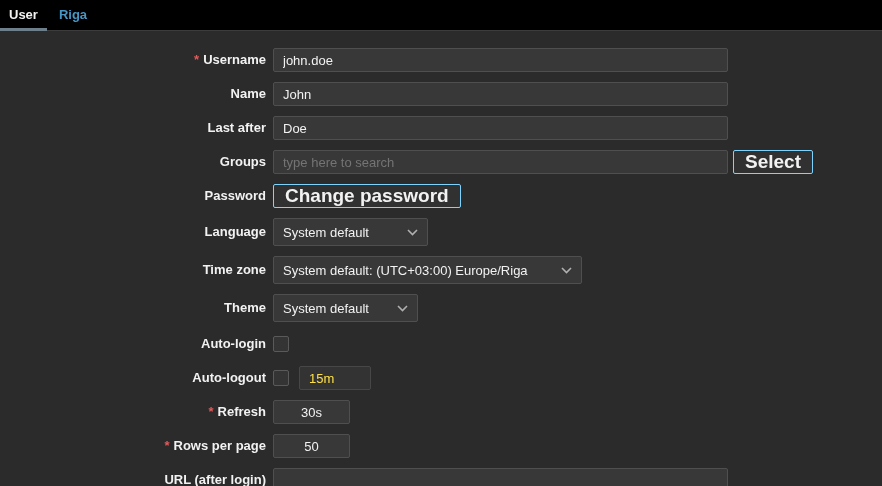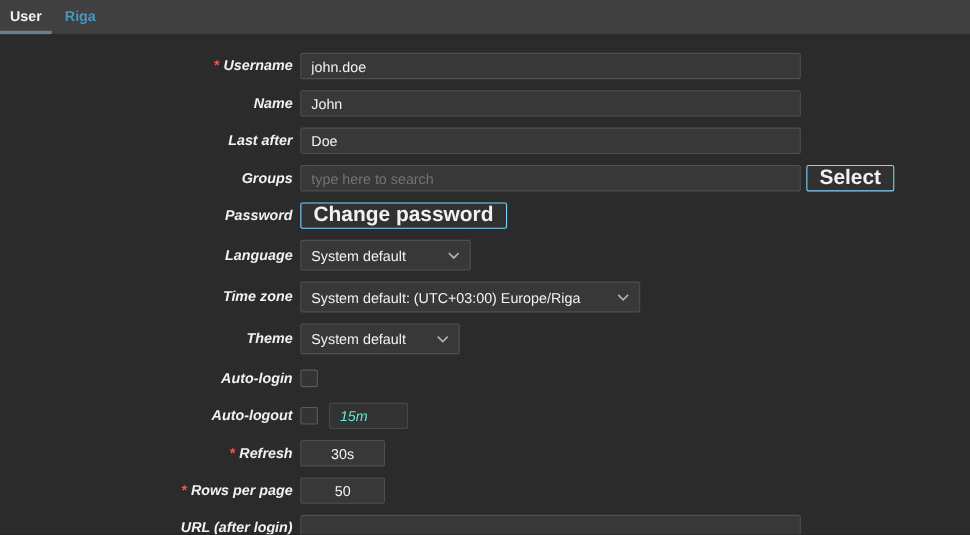--- a/index.html
+++ b/index.html
@@ -13,21 +13,21 @@
     overflow: hidden;
     position: relative;
   }
   
   .tabbar {
     display: flex;
     align-items: flex-end;
     height: 31px;
     border-bottom: 1px solid #3c3c3c;
     padding-left: 0;
-    background: #404040;
+    background: #000000;
   }
   .tab {
     display: inline-block;
     padding: 0 9px;
     height: 30px;
     line-height: 27px;
     font-weight: bold;
     color: #4796c4;
     cursor: pointer;
     border-bottom: 3px solid transparent;
@@ -47,21 +47,20 @@
     margin-bottom: 10px;
   }
   .label {
     width: 266px;
     text-align: right;
     font-weight: bold;
     color: #f2f2f2;
     flex-shrink: 0;
     line-height: 24px;
     white-space: nowrap;
-    font-style: italic;
   }
   .req {
     color: #e45959;
     margin-right: 4px;
     font-weight: bold;
   }
   .field {
     margin-left: 7px;
     display: flex;
     align-items: center;
@@ -72,24 +71,23 @@
     border: 1px solid #4f4f4f;
     border-radius: 2px;
     color: #f2f2f2;
     font-family: "Liberation Sans", sans-serif;
     font-size: 13px;
     padding: 0 9px;
     outline: none;
   }
   input[type="text"]::placeholder { color: #747474; opacity: 1; }
   input[type="text"]:disabled {
-    color: #5eead4;
+    color: #fde047;
     border-color: #474747;
     background: #333333;
-    font-style: italic;
   }
   .w-main { width: 455px; }
   .w-lang { width: 155px; }
   .w-tz   { width: 309px; }
   .w-theme{ width: 145px; }
   .w-small{ width: 77px; text-align: center; }
   .w-logout{ width: 72px; }
   .btn {
     height: 24px;
     line-height: 22px;

